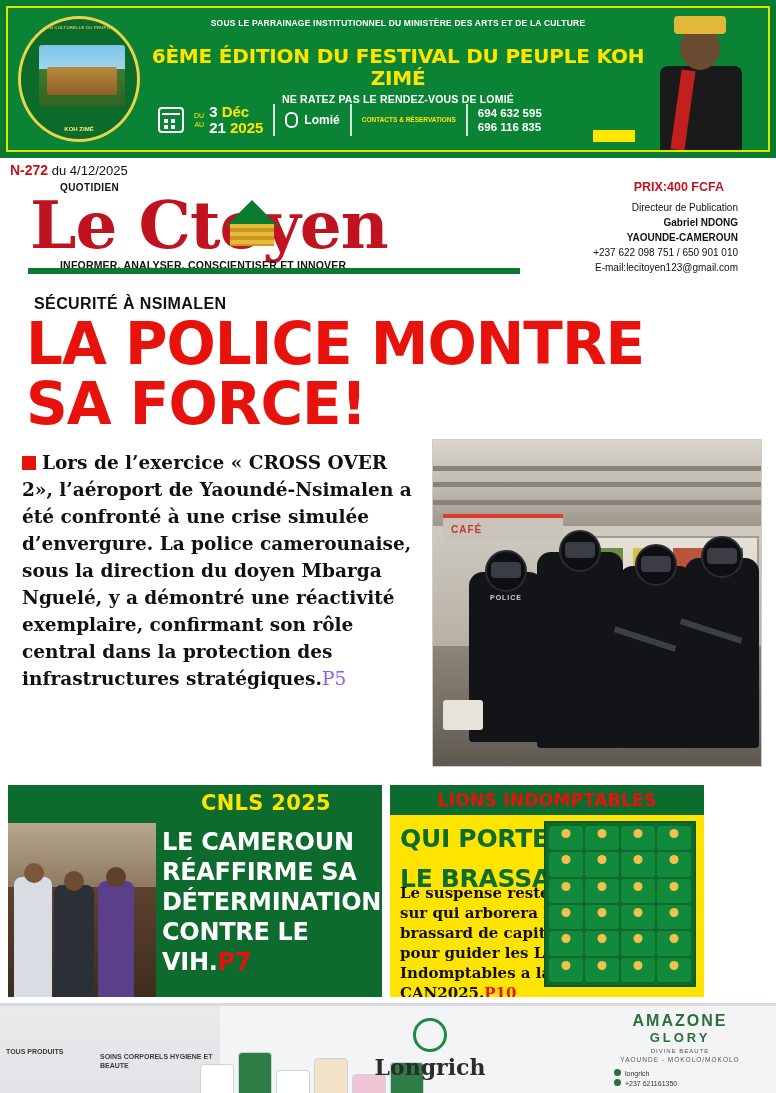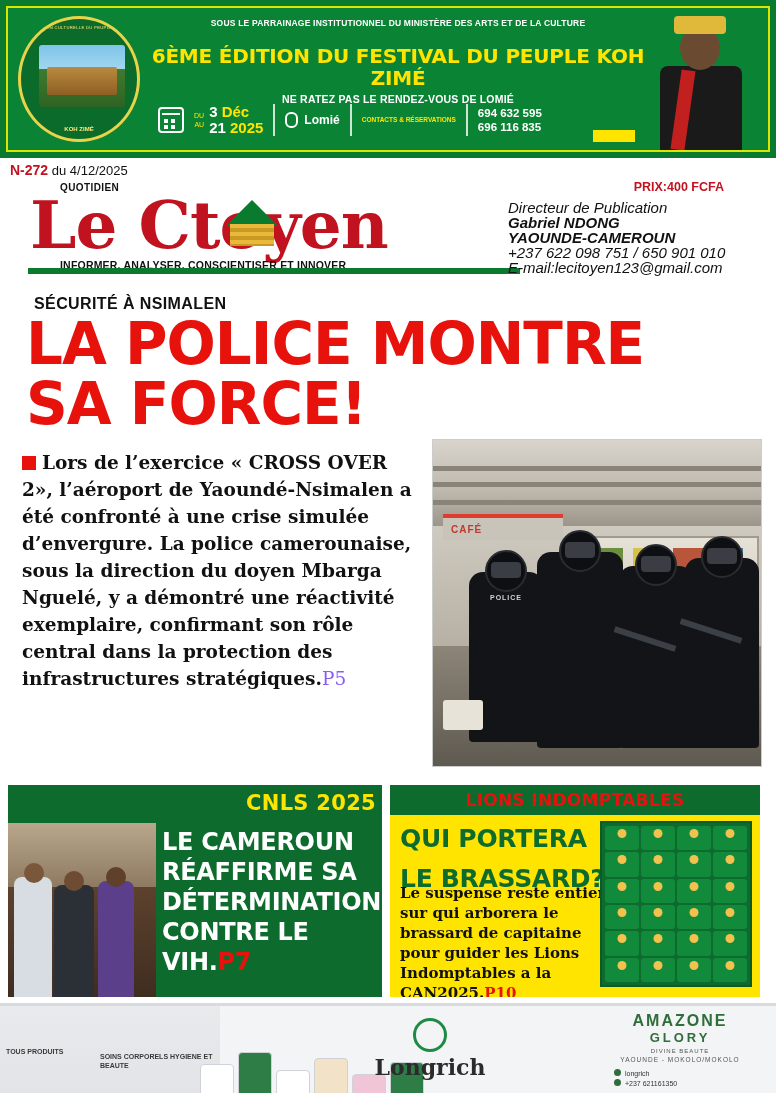--- a/index.html
+++ b/index.html
@@ -248,25 +248,24 @@
   .underline-bar {
     position: absolute;
     left: 28px; top: 110px;
     width: 492px; height: 6px;
     background: #0a7a2f;
   }
   .pub-block {
     position: absolute;
     right: 38px; top: 42px;
     width: 230px;
-    text-align: left;
-    font-size: 15px;
+    text-align: right;
+    font-size: 10px;
     line-height: 15px;
     color: #111;
-    font-style: italic;
   }
   .pub-block .lbl { font-weight: normal; }
   .pub-block .name { font-weight: bold; }
 
   
   .kicker {
     margin: 2px 0 0 34px;
     font-size: 16px;
     font-weight: bold;
     color: #111;
@@ -401,21 +400,21 @@
   .panel-left {
     width: 374px;
     background: #0c6b2d;
     position: relative;
     overflow: hidden;
   }
   .pl-title {
     position: absolute;
     left: 148px; top: 6px;
     width: 220px;
-    text-align: right;
+    text-align: center;
     color: #ffe400;
     font-size: 21px;
     font-weight: bold;
     font-family: "DejaVu Sans", sans-serif;
     letter-spacing: .3px;
   }
   .pl-photo {
     position: absolute;
     left: 0; top: 38px;
     width: 148px; height: 174px;
@@ -439,21 +438,21 @@
     color: #ffffff;
     font-family: "DejaVu Sans", sans-serif;
     font-size: 24px;
     font-weight: bold;
     line-height: 30px;
     letter-spacing: -.3px;
   }
   .pl-text .p { color:#e8120c; }
 
   .panel-right {
-    width: 370px;
+    width: 314px;
     background: #ffe400;
     position: relative;
     overflow: hidden;
   }
   .pr-titlebar {
     position: absolute;
     left: 0; top: 0; width: 100%; height: 30px;
     background: #0c6b2d;
   }
   .pr-titlebar span {

